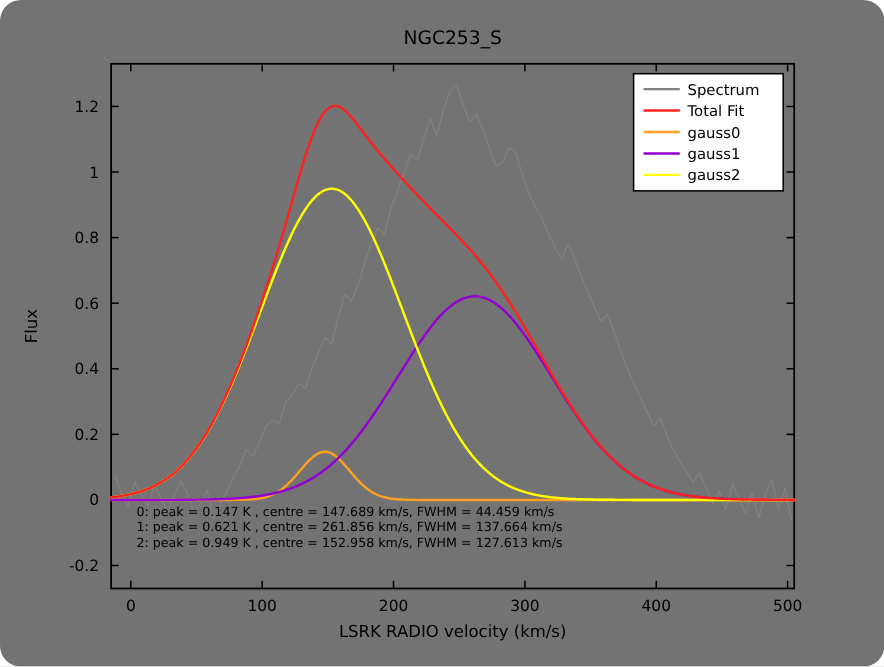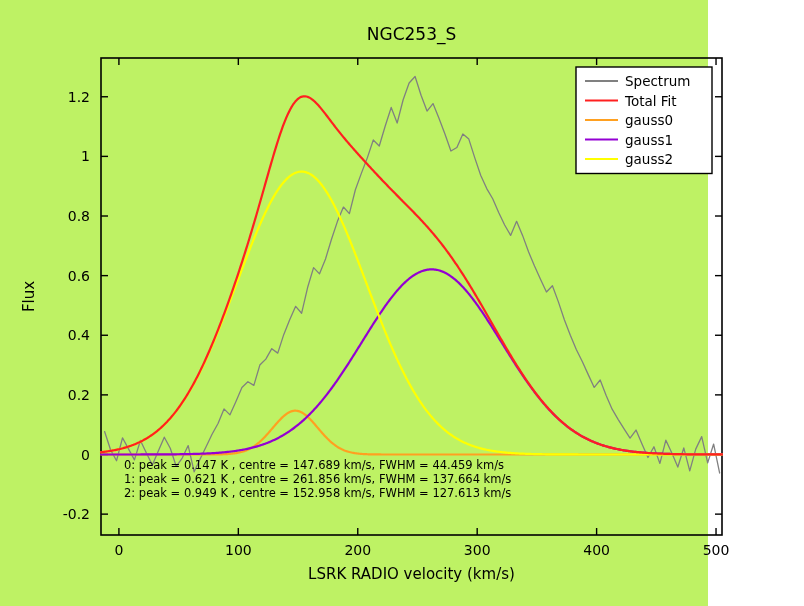--- a/index.html
+++ b/index.html
@@ -8,23 +8,24 @@
     background: #ffffff;
   }
   body {
     width: 804px;
     height: 606px;
     font-family: "DejaVu Sans", sans-serif;
     overflow: hidden;
   }
   #figure {
     position: relative;
-    width: 708px;
+    width: 804px;
     height: 606px;
-    background: #bef264;
+    background: #737373;
+    border-radius: 19px;
   }
   #plot-svg {
     position: absolute;
     left: 0;
     top: 0;
   }
   .title-text {
     font-size: 17px;
     fill: #000000;
     font-family: "DejaVu Sans", sans-serif;

